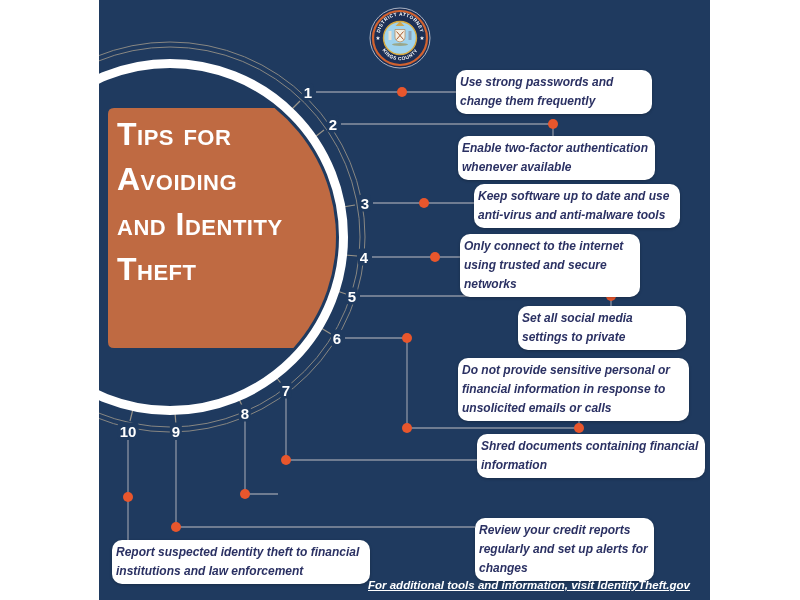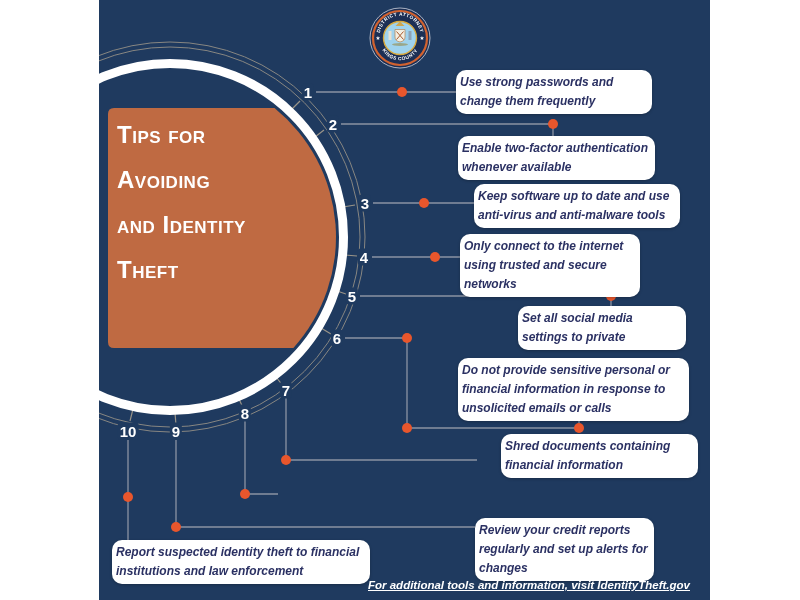--- a/index.html
+++ b/index.html
@@ -1,39 +1,39 @@
 <!DOCTYPE html>
 <html><head>
 <meta charset="utf-8">
 <style>
   html,body{margin:0;padding:0;width:800px;height:600px;background:#fff;overflow:hidden;
     font-family:"Liberation Sans",sans-serif;}
   .stage{position:absolute;left:0;top:0;width:800px;height:600px;}
   svg.deco{position:absolute;left:0;top:0;}
   
   .title{position:absolute;left:117px;top:112px;width:215px;color:#fff;font-weight:bold;
-    font-variant:small-caps;font-size:24px;line-height:45px;letter-spacing:.5px;}
+    font-variant:small-caps;font-size:32px;line-height:45px;letter-spacing:.5px;}
   
   .num{position:absolute;transform:translate(-50%,-50%);color:#fff;font-weight:bold;
     font-size:15px;background:#1f3a5f;padding:0 2px;border-radius:3px;line-height:17px;}
   .n1{left:308px;top:92px}.n2{left:333px;top:124px}.n3{left:365px;top:203px}
   .n4{left:364px;top:257px}.n5{left:352px;top:296px}.n6{left:337px;top:338px}
   .n7{left:286px;top:390px}.n8{left:245px;top:413px}.n9{left:176px;top:431px}
   .n10{left:128px;top:431px}
   
   .tip{position:absolute;background:#fff;border-radius:10px;padding:3px 4px;
     box-sizing:border-box;color:#2b3163;font-style:italic;font-weight:bold;
     font-size:12px;line-height:19px;box-shadow:0 1px 3px rgba(0,0,0,.25);}
   .t1{left:456px;top:70px;width:196px}
   .t2{left:458px;top:136px;width:197px}
   .t3{left:474px;top:184px;width:206px}
   .t4{left:460px;top:234px;width:180px}
   .t5{left:518px;top:306px;width:168px}
   .t6{left:458px;top:358px;width:231px}
-  .t7{left:501px;top:434px;width:197px}
+  .t7{left:477px;top:434px;width:228px}
   .t8{left:278px;top:477px;width:195px}
   .t9{left:475px;top:518px;width:179px}
   .t10{left:112px;top:540px;width:258px}
   .footer{position:absolute;right:110px;top:579px;color:#fff;font-style:italic;
     font-weight:bold;font-size:11.5px;text-decoration:underline;}
 </style>
 </head>
 <body>
 
 <div class="stage">

